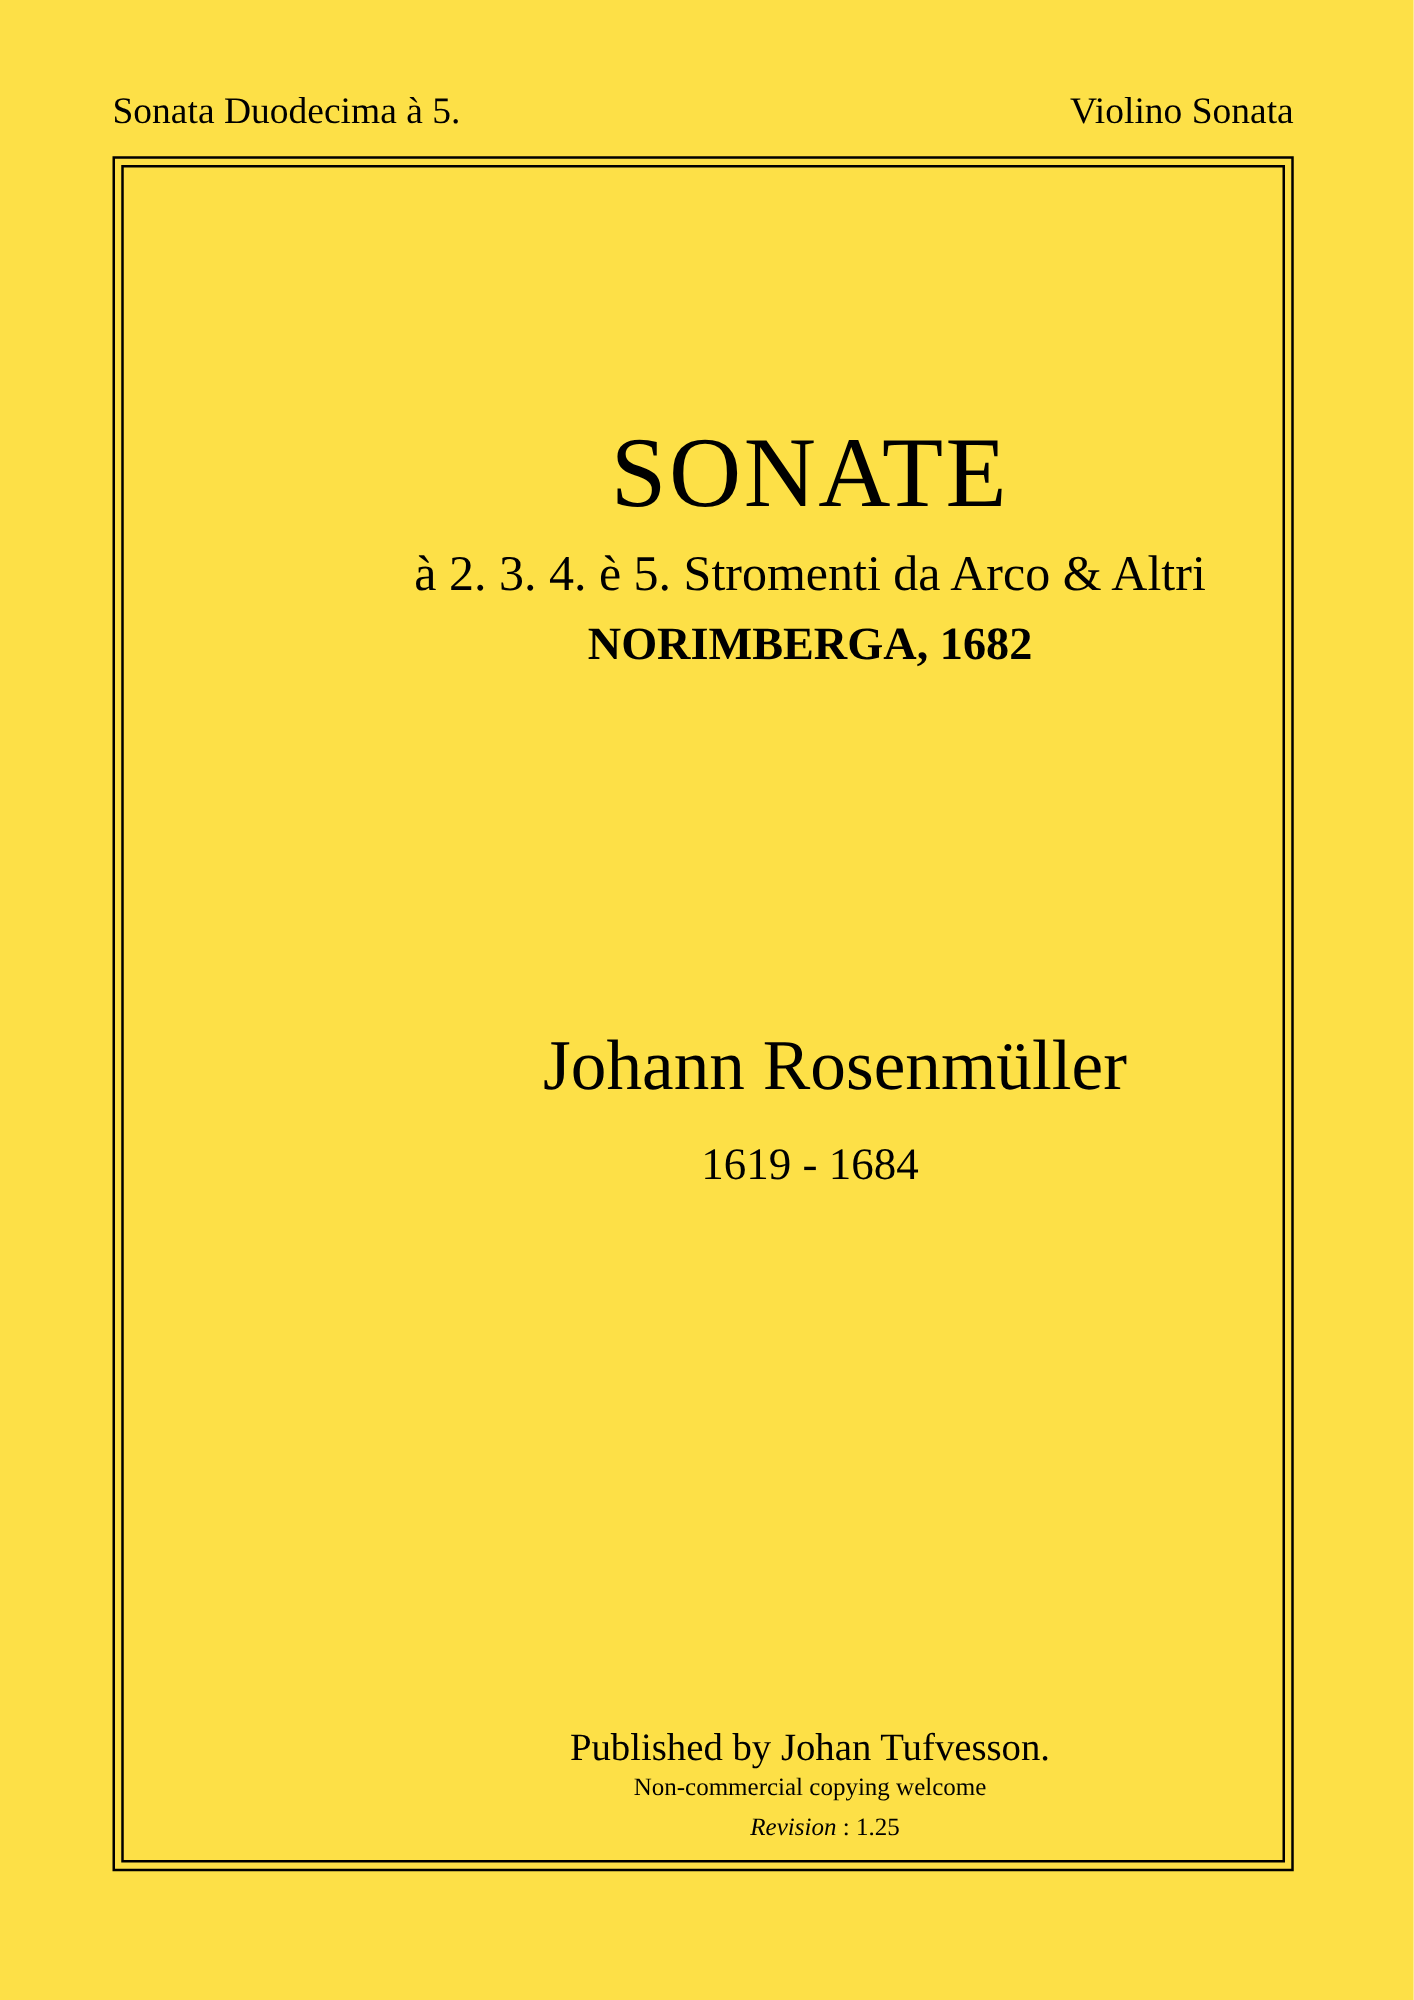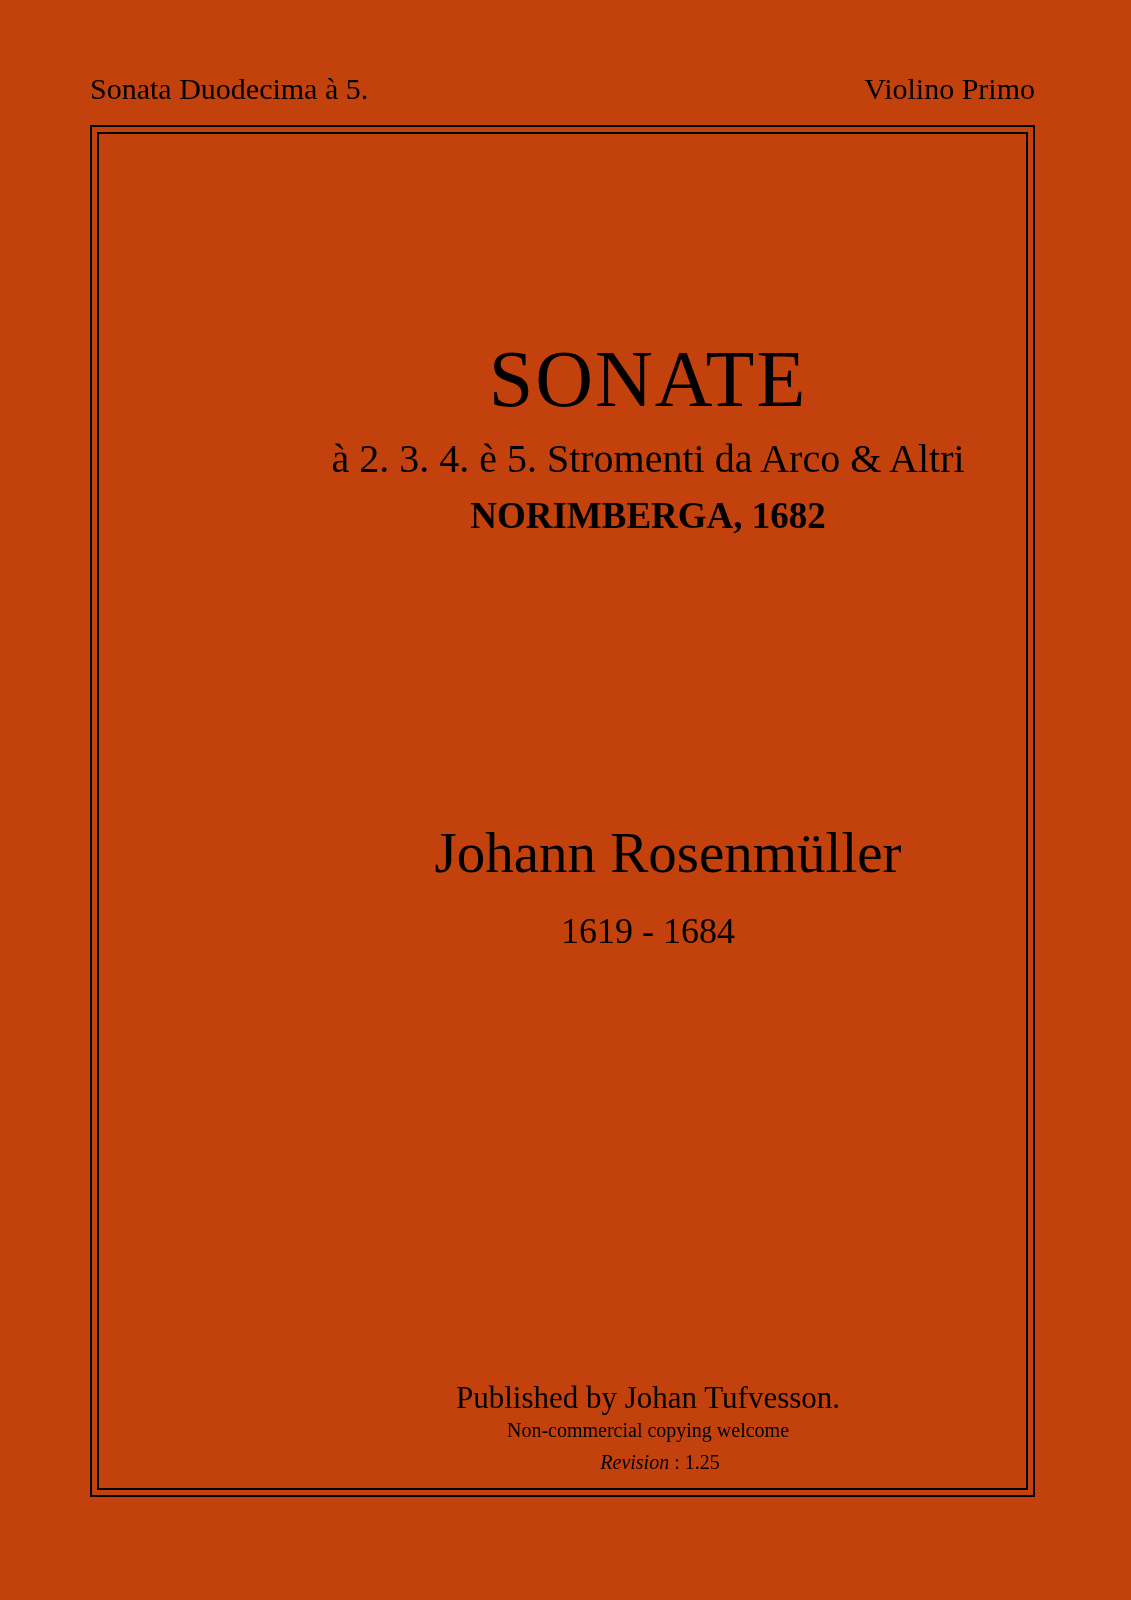--- a/index.html
+++ b/index.html
@@ -4,21 +4,21 @@
 <style>
   html, body {
     margin: 0;
     padding: 0;
     background: #ffffff;
   }
   .page {
     position: relative;
     width: 1131px;
     height: 1600px;
-    background: #c2410c;
+    background: #fde047;
     color: #000000;
     font-family: "Liberation Serif", "DejaVu Serif", serif;
     overflow: hidden;
   }
   .running-header {
     position: absolute;
     top: 74px;
     left: 90px;
     width: 945px;
     display: flex;
@@ -63,21 +63,21 @@
   .revision .rev-label { font-style: italic; }
   .revision .rev-value { margin-left: 0.25em; }
 </style>
 </head>
 <body>
 
 <div class="page">
 
   <div class="running-header">
     <span class="hdr-left">Sonata Duodecima à 5.</span>
-    <span class="hdr-right">Violino Primo</span>
+    <span class="hdr-right">Violino Sonata</span>
   </div>
 
   <div class="frame-outer">
     <div class="frame-inner"></div>
   </div>
 
   <div class="centered main-title">SONATE</div>
 
   <div class="centered subtitle">à 2. 3. 4. è 5. Stromenti da Arco &amp; Altri</div>
 

